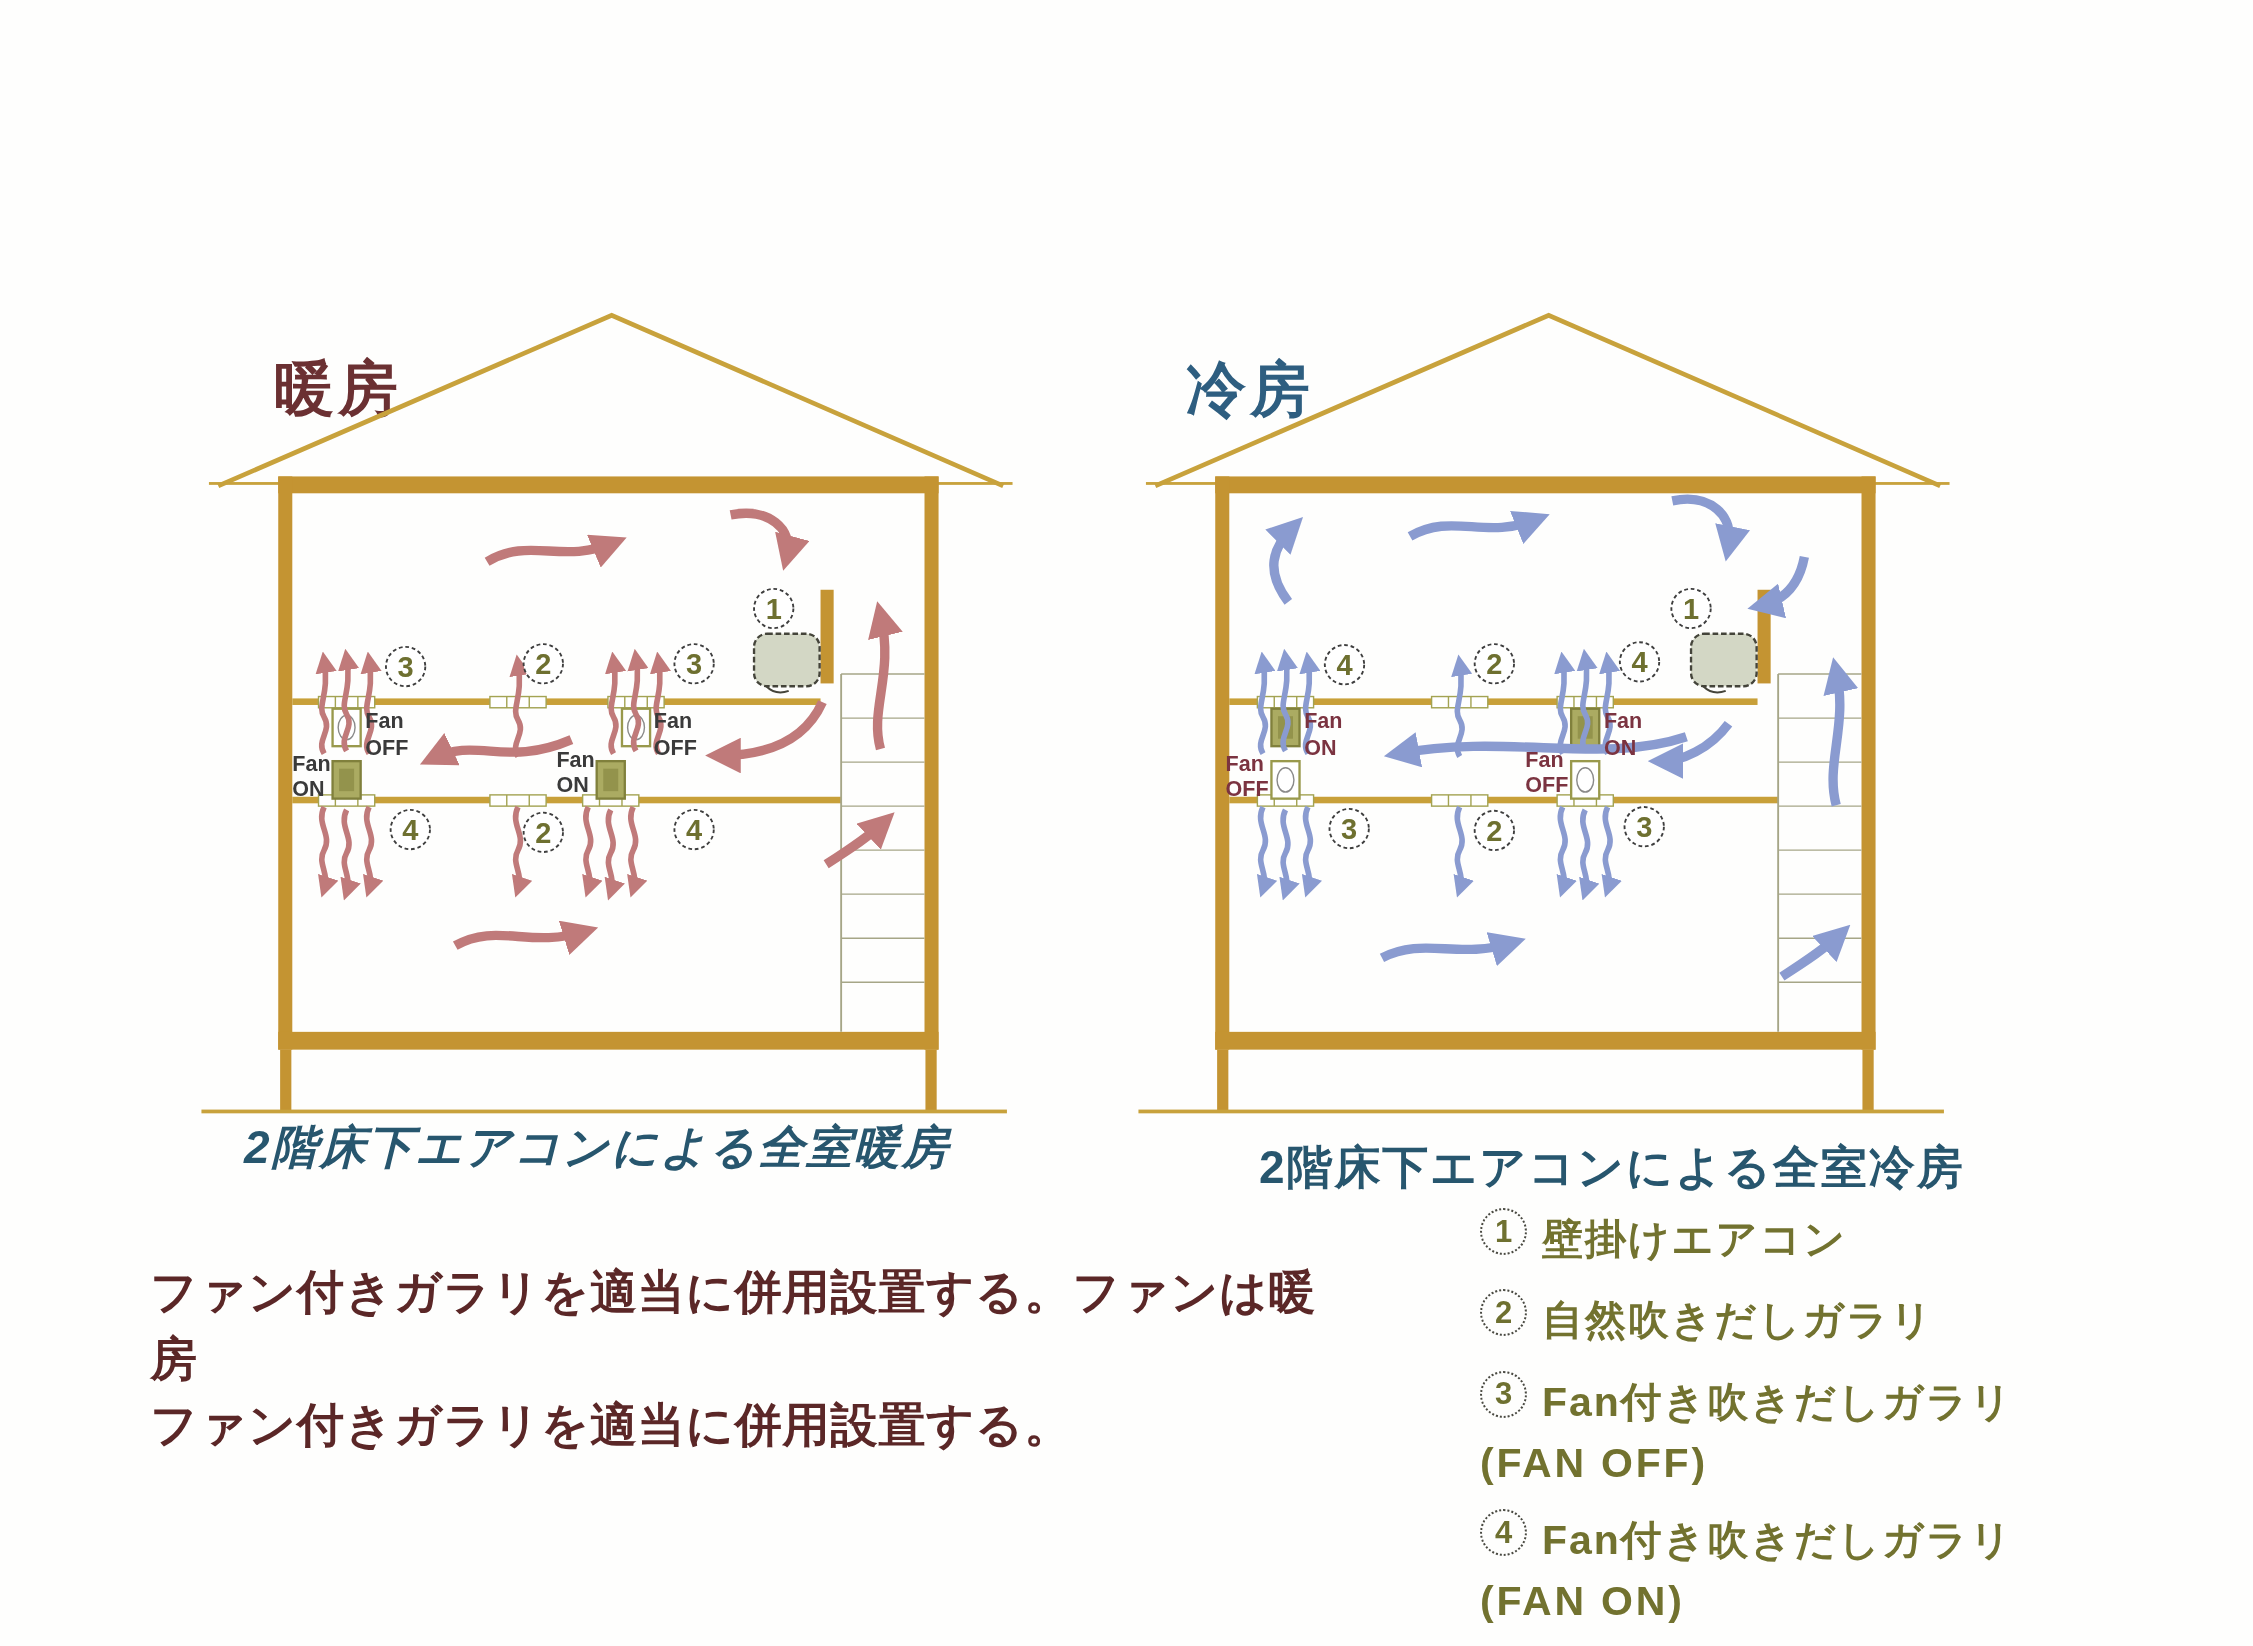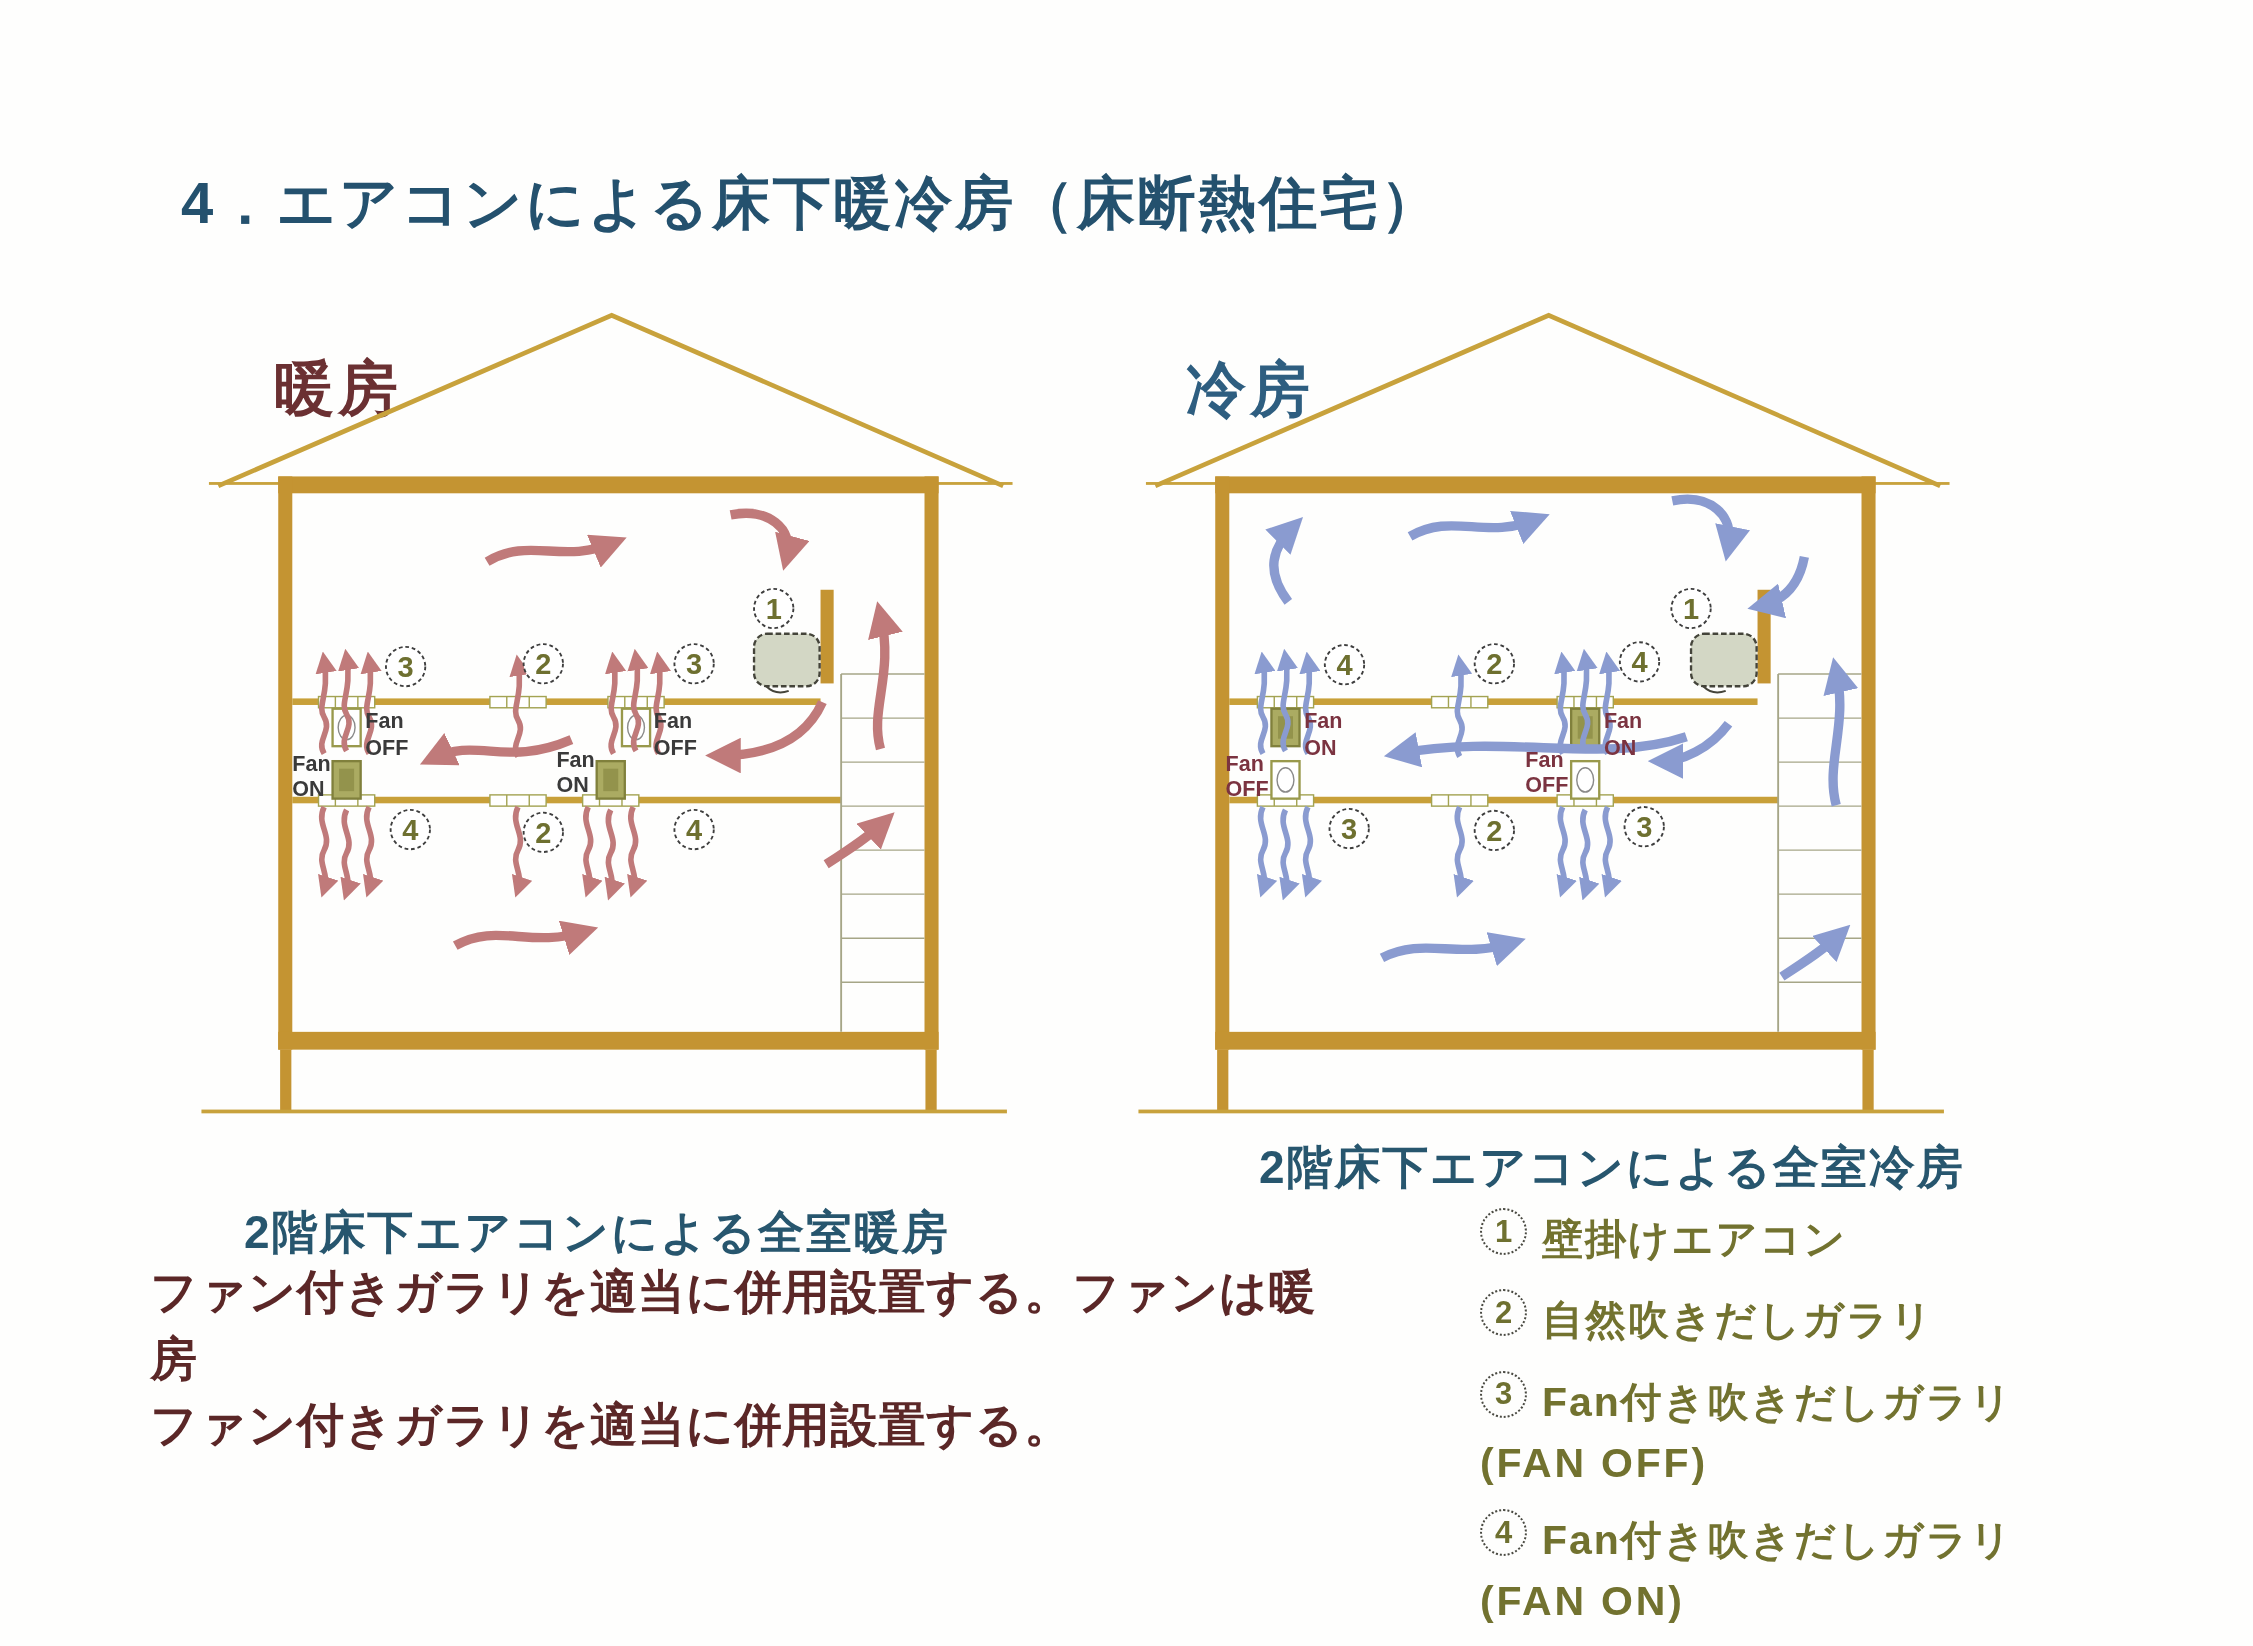--- a/index.html
+++ b/index.html
@@ -4,41 +4,40 @@
 <style>
   html,body{margin:0;padding:0;background:#ffffff;}
   #page{position:relative;width:2253px;height:1646px;background:#fefefd;overflow:hidden;
         font-family:"Liberation Sans","DejaVu Sans",sans-serif;}
   .abs{position:absolute;}
   #title{left:181px;top:165px;font-size:58px;font-weight:800;color:#24516e;letter-spacing:2.8px;}
   .mode-label{font-size:60px;font-weight:800;letter-spacing:3.7px;}
   #heat-label{left:274px;top:349px;color:#6b3032;}
   #cool-label{left:1186px;top:350px;color:#2e5e80;}
   .caption{font-size:46px;font-weight:800;color:#27566e;letter-spacing:1.9px;}
-  #caption-heating{left:244px;top:1202px;}
+  #caption-heating{left:244px;top:1117px;font-style:italic;}
   #caption-cooling{left:1259px;top:1137px;}
   #note{left:150px;top:1259px;width:1199px;font-size:47px;font-weight:800;color:#5b2727;
         line-height:1.42;letter-spacing:0.9px;}
   #legend{left:1480px;top:1196px;display:flex;flex-direction:column;gap:10.3px;}
   .legend-row{display:flex;align-items:center;gap:15px;}
   .legend-circle{display:inline-flex;width:43px;height:43px;border:2.8px dotted #4a4a42;border-radius:50%;
         align-items:center;justify-content:center;color:#6e7030;font-weight:bold;font-size:31px;flex:none;}
   .legend-text{font-size:41px;font-weight:600;color:#72722f;letter-spacing:1.9px;margin-top:16px;}
   .legend-sub{font-size:41px;font-weight:600;color:#72722f;letter-spacing:2.8px;}
   svg{position:absolute;overflow:visible;}
   svg text{font-family:"Liberation Sans","DejaVu Sans",sans-serif;font-weight:bold;}
   .fan-word{font-size:23px;}
   .co-num{font-size:31px;fill:#6e7030;text-anchor:middle;}
 </style>
 </head>
 <body>
 
 <div id="page">
 
-  <div class="abs" id="title">4．エアコンによる床下暖冷房（床断熱住宅）</div>
 
   <div class="abs mode-label" id="heat-label">暖房</div>
   <div class="abs mode-label" id="cool-label">冷房</div>
 
   <svg class="abs" style="left:178px;top:276px" width="843" height="857" viewBox="0 0 900 915">
     <defs>
       <marker id="aR" viewBox="0 0 10 10" refX="6" refY="5" markerWidth="3.8" markerHeight="3.8" orient="auto-start-reverse">
         <path d="M0,0 L10,5 L0,10 z" fill="#c07a7a"></path>
       </marker>
       <path id="Lu" d="M0,55 C-9,40 9,31 0,16 C-8,3 6,-7 0,-45"></path>

